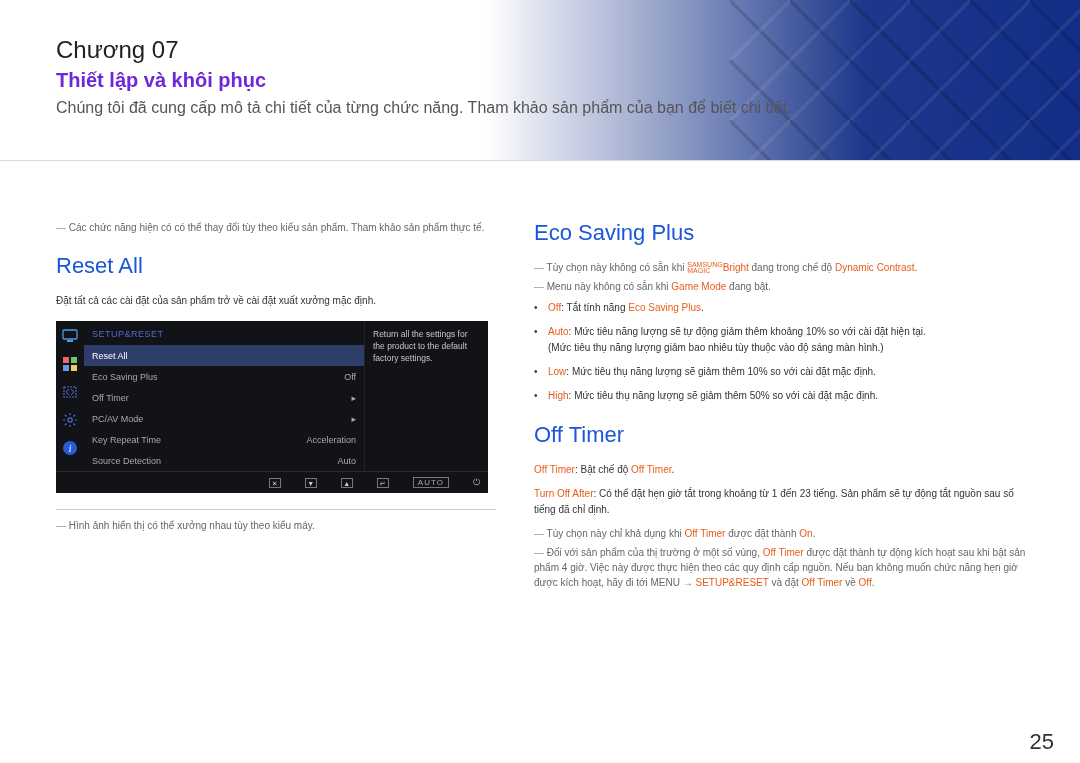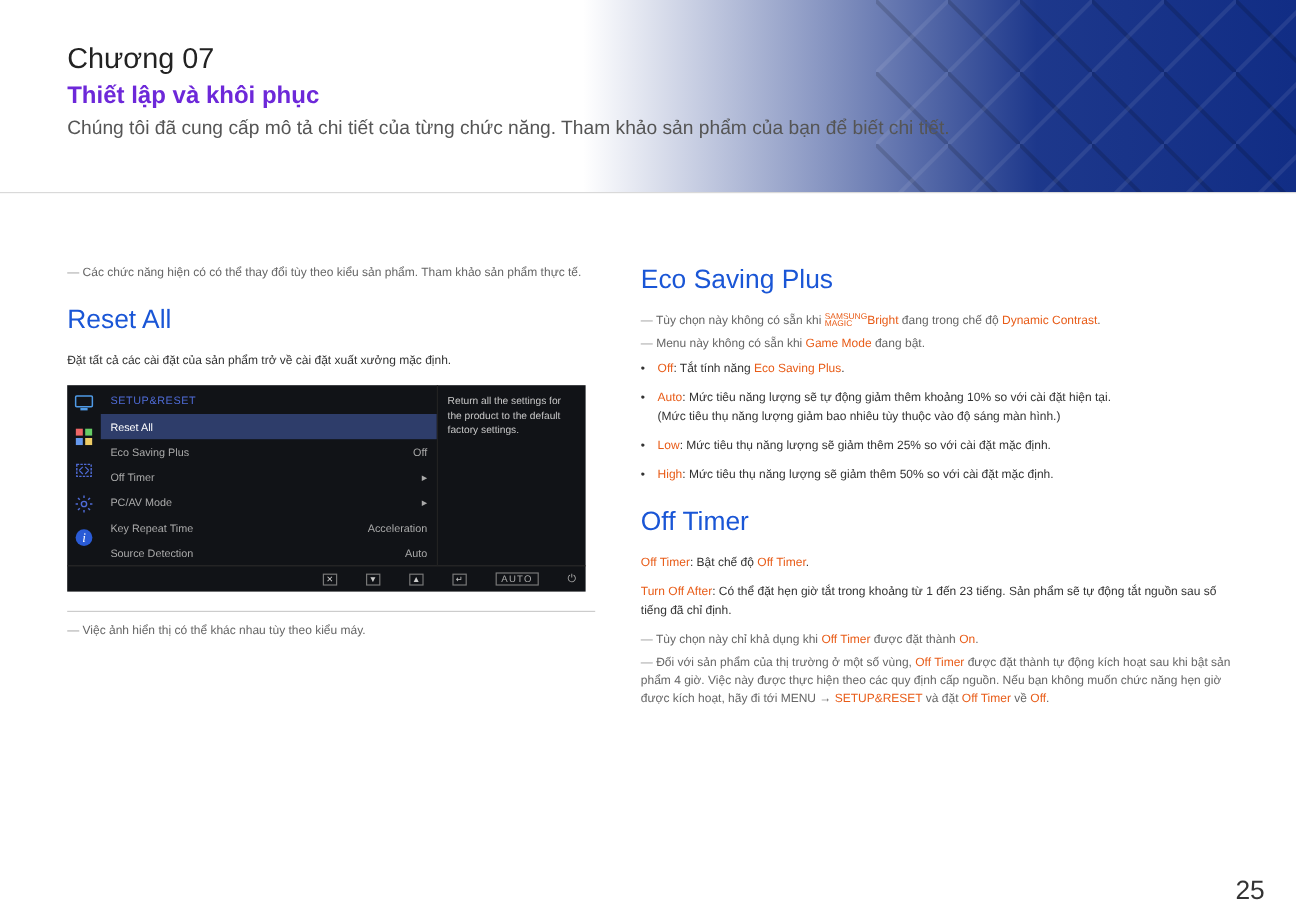--- a/index.html
+++ b/index.html
@@ -310,41 +310,41 @@
             </span>
           <span class="fkey">
               <span class="ficon">↵</span>
             </span>
           <span class="fkey" style="font-size:8px;letter-spacing:1px;border:1px solid #777;padding:0 4px">AUTO</span>
           <span class="fkey">⏻</span>
         </div>
       </div>
 
       <hr class="hr">
-      <div class="note-line">Việc ảnh hiển thị có thể khác nhau tùy theo kiểu máy.</div>
+      <div class="note-line">Hình ảnh hiển thị có thể xưởng nhau tùy theo kiểu máy.</div>
     </div>
 
     <div class="col-right">
       <h2 class="section-h">Eco Saving Plus</h2>
       <div class="note-line">
         <span>Tùy chọn này không có sẵn khi </span><span class="samsung-magic"><span>SAMSUNG</span><br><span>MAGIC</span></span><span class="hl">Bright</span><span> đang trong chế độ </span><span class="hl">Dynamic Contrast</span><span>.</span>
       </div>
       <div class="note-line">
         <span>Menu này không có sẵn khi </span><span class="hl">Game Mode</span><span> đang bật.</span>
       </div>
       <ul class="bullets">
         <li>
           <span class="hl">Off</span><span>: Tắt tính năng </span><span class="hl">Eco Saving Plus</span><span>.</span>
         </li>
         <li>
           <span class="hl">Auto</span><span>: Mức tiêu năng lượng sẽ tự động giảm thêm khoảng 10% so với cài đặt hiện tại.</span><br>
           <span>(Mức tiêu thụ năng lượng giảm bao nhiêu tùy thuộc vào độ sáng màn hình.)</span>
         </li>
         <li>
-          <span class="hl">Low</span><span>: Mức tiêu thụ năng lượng sẽ giảm thêm 25% so với cài đặt mặc định.</span>
+          <span class="hl">Low</span><span>: Mức tiêu thụ năng lượng sẽ giảm thêm 10% so với cài đặt mặc định.</span>
         </li>
         <li>
           <span class="hl">High</span><span>: Mức tiêu thụ năng lượng sẽ giảm thêm 50% so với cài đặt mặc định.</span>
         </li>
       </ul>
 
       <h2 class="section-h">Off Timer</h2>
       <div class="body-text">
         <span class="hl">Off Timer</span><span>: Bật chế độ </span><span class="hl">Off Timer</span><span>.</span>
       </div>

